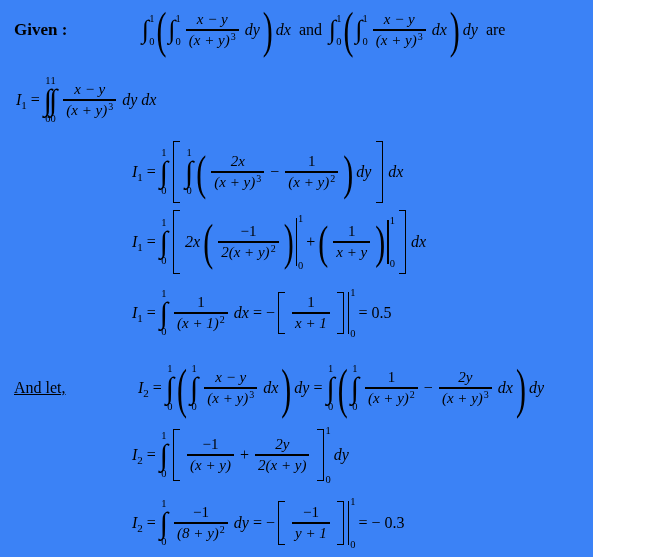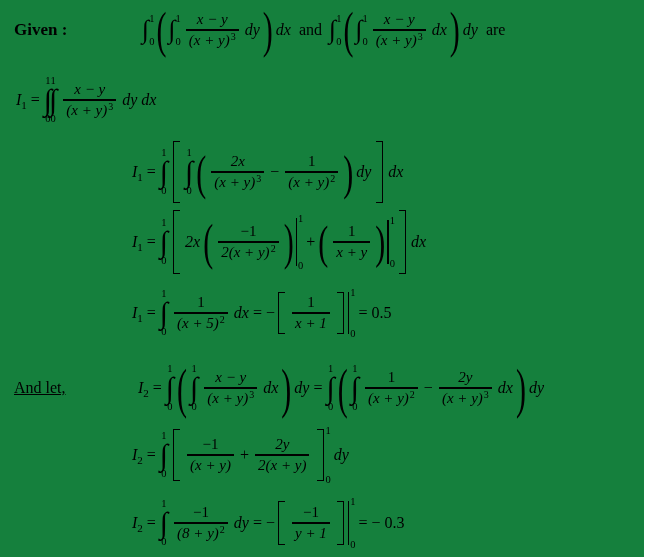--- a/index.html
+++ b/index.html
@@ -1,16 +1,16 @@
 <!DOCTYPE html>
 <html><head>
 <meta charset="utf-8">
 <style>
   html,body{margin:0;padding:0;background:#fff;}
-  #page{position:relative;width:644px;height:557px;background:#15803d;color:#000;
+  #page{position:relative;width:593px;height:557px;background:#3b82f6;color:#000;
         font-family:"Liberation Serif","DejaVu Serif",serif;font-size:16px;overflow:hidden;}
   .row{position:absolute;display:flex;align-items:center;white-space:nowrap;}
   .lbl{font-weight:bold;font-style:normal;font-size:17px;}
   .lbl.plain{font-weight:normal;font-size:16px;}
   .lblbox{display:inline-block;flex:0 0 auto;}
   .m{font-style:italic;margin:0 2px;text-align:center;}
   .up{font-style:normal;margin:0 2px;}
   .word{font-style:normal;margin:0 6px;}
   
   .frac{display:inline-flex;flex-direction:column;align-items:center;margin:0 4px;
@@ -203,21 +203,21 @@
     <span class="m"><span>I</span><span class="isub">1</span></span>
     <span class="up">=</span>
     <span class="int">
       <span class="t">1</span>
       <span class="is">∫</span>
       <span class="b">0</span>
     </span>
     <span class="frac">
       <span class="num rm">1</span>
       <span class="bar"></span>
-      <span class="den"><span>(x + 5)</span><span class="exp">2</span></span>
+      <span class="den"><span>(x + 1)</span><span class="exp">2</span></span>
     </span>
     <span class="m">dx</span>
     <span class="up">=</span>
     <span class="up" style="margin-right:0;">−</span>
     <span class="sqb l" style="--h:40px"></span>
     <span class="frac">
       <span class="num rm">1</span>
       <span class="bar"></span>
       <span class="den"><span>x + 1</span></span>
     </span>

